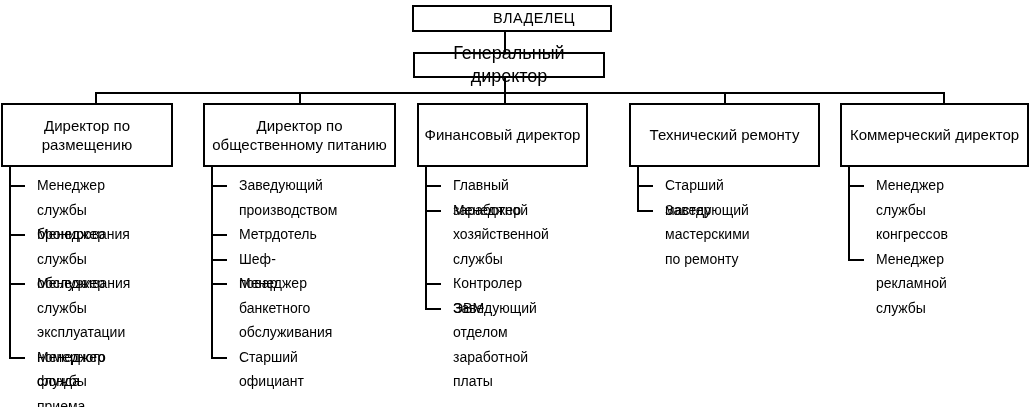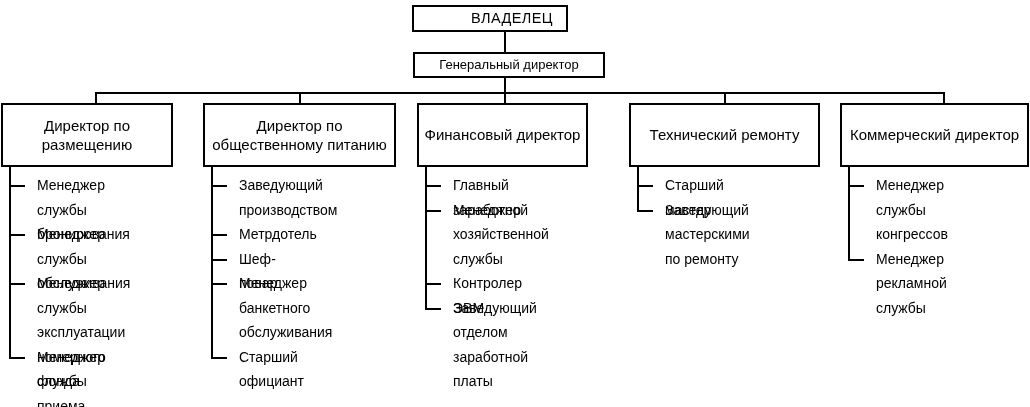--- a/index.html
+++ b/index.html
@@ -29,32 +29,32 @@
     align-items: center;
     justify-content: center;
     text-align: center;
     line-height: 1.28;
     font-size: 15px;
     z-index: 3;
   }
   .box-owner {
     left: 412px;
     top: 5px;
-    width: 156px;
+    width: 200px;
     height: 27px;
     font-size: 14.5px;
     letter-spacing: 0.4px;
     padding-left: 44px;
   }
   .box-gm {
     left: 413px;
     top: 52px;
     width: 192px;
     height: 26px;
-    font-size: 13px;
+    font-size: 18px;
   }
   .dir-box {
     top: 103px;
     height: 64px;
     font-size: 15px;
   }
   .dir-box .box-text { padding: 0 4px; }
 
   
   .vline {

